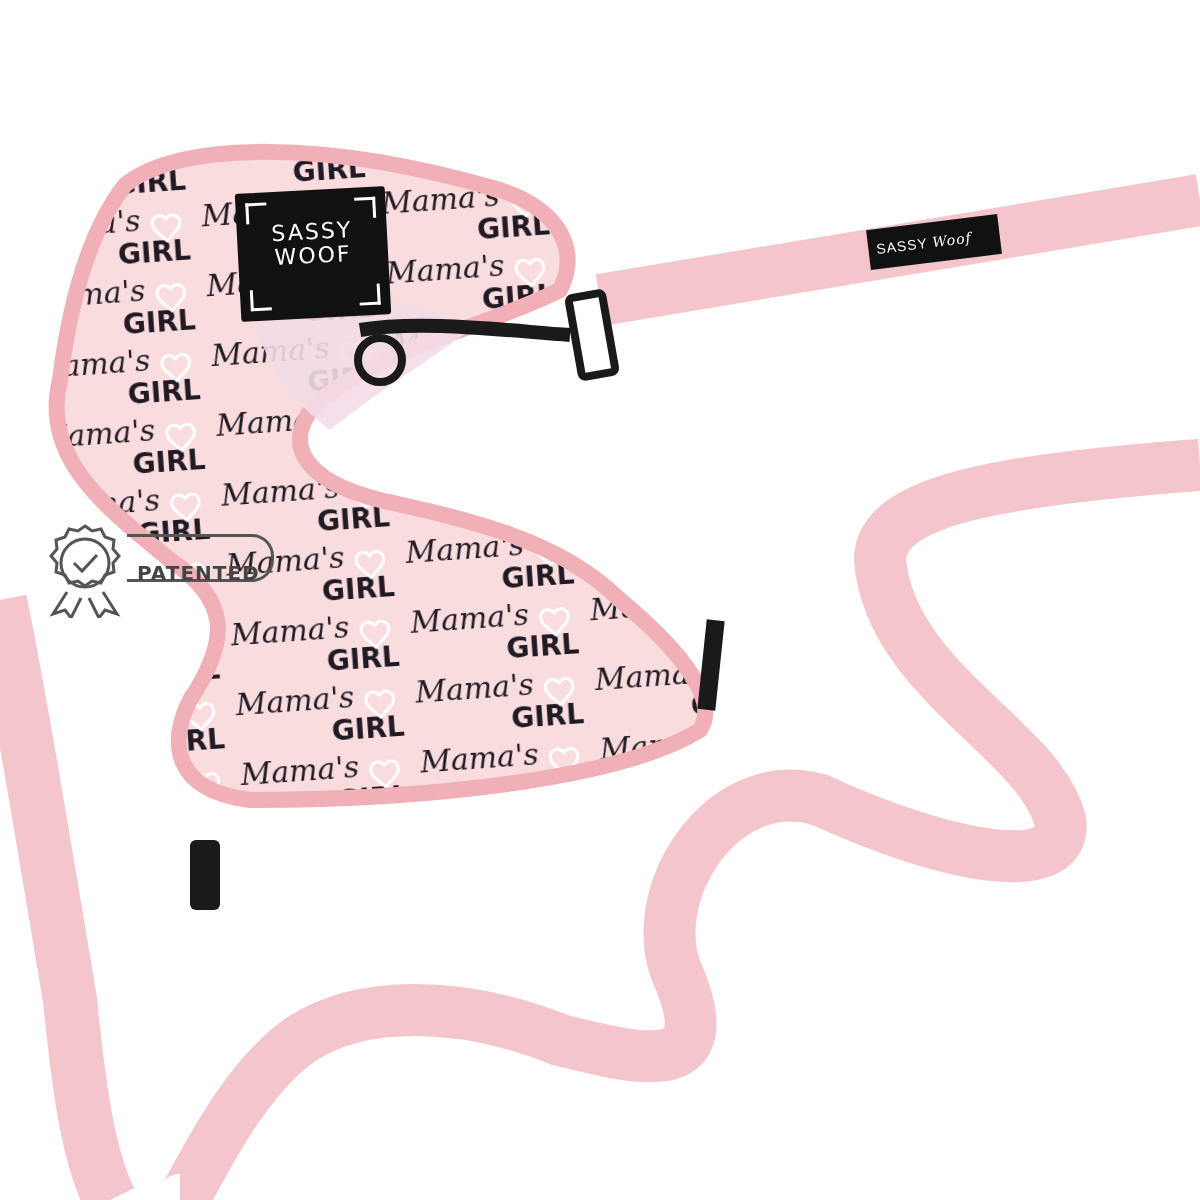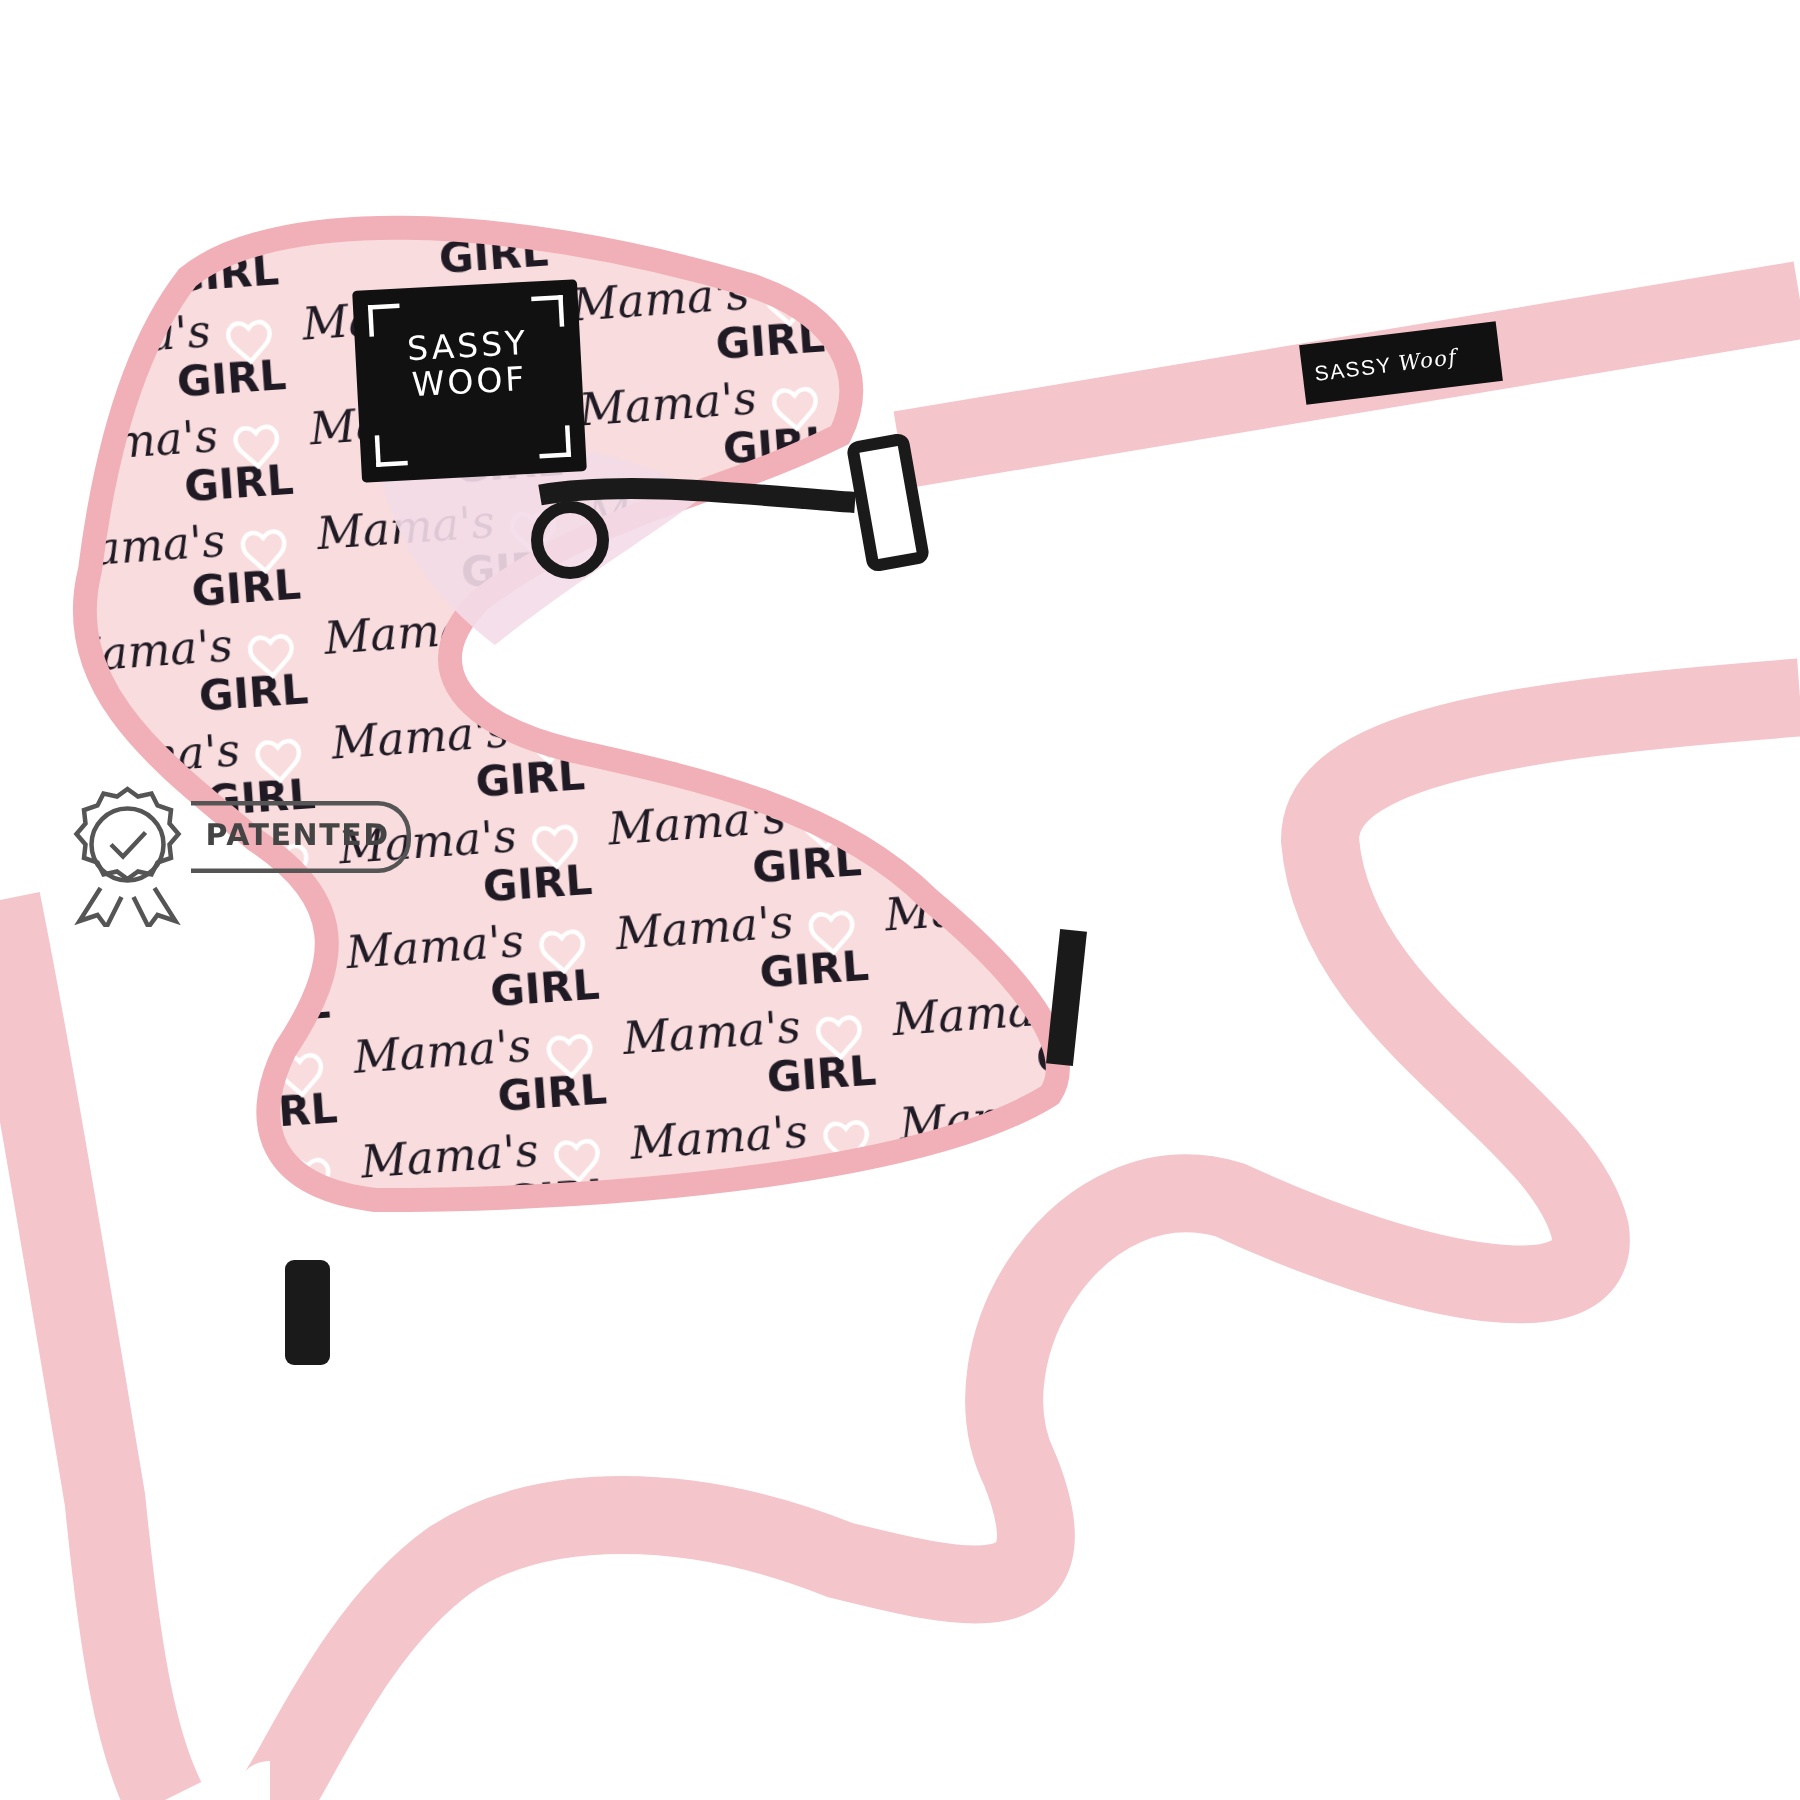--- a/index.html
+++ b/index.html
@@ -1,20 +1,20 @@
 <!DOCTYPE html>
 <html><head>
 <meta charset="utf-8">
 <style>
   html,body{margin:0;padding:0;background:#ffffff;}
   body{width:1200px;height:1200px;position:relative;overflow:hidden;font-family:"Liberation Sans",sans-serif;}
   .scene{position:absolute;left:0;top:0;width:1200px;height:1200px;}
   .patent{position:absolute;left:45px;top:518px;width:230px;height:100px;}
   .patent-pill{position:absolute;left:82px;top:16px;width:144px;height:42px;border:3px solid #555;border-left:none;border-radius:0 22px 22px 0;}
-  .patent-text{position:absolute;left:92px;top:26px;font-family:"DejaVu Sans",sans-serif;font-weight:bold;font-size:20px;letter-spacing:1px;color:#444;}
+  .patent-text{position:absolute;left:92px;top:43px;font-family:"DejaVu Sans",sans-serif;font-weight:bold;font-size:20px;letter-spacing:1px;color:#444;}
   .label-harness{position:absolute;left:238px;top:190px;width:150px;height:128px;background:#111;transform:rotate(-3deg);border-radius:3px;}
   .label-harness .txt{position:absolute;left:0;right:0;top:30px;text-align:center;color:#fff;font-family:"DejaVu Sans",sans-serif;font-size:22px;line-height:24px;letter-spacing:2px;}
   .corner{position:absolute;width:18px;height:18px;border-color:#fff;border-style:solid;border-width:0;}
   .label-leash{position:absolute;left:868px;top:222px;width:132px;height:40px;background:#111;transform:rotate(-7deg);}
   .label-leash .txt{position:absolute;left:8px;top:12px;color:#fff;font-size:14px;letter-spacing:1px;}
   .label-leash .script{font-family:"DejaVu Serif",serif;font-style:italic;}
 </style>
 </head>
 <body>
 

